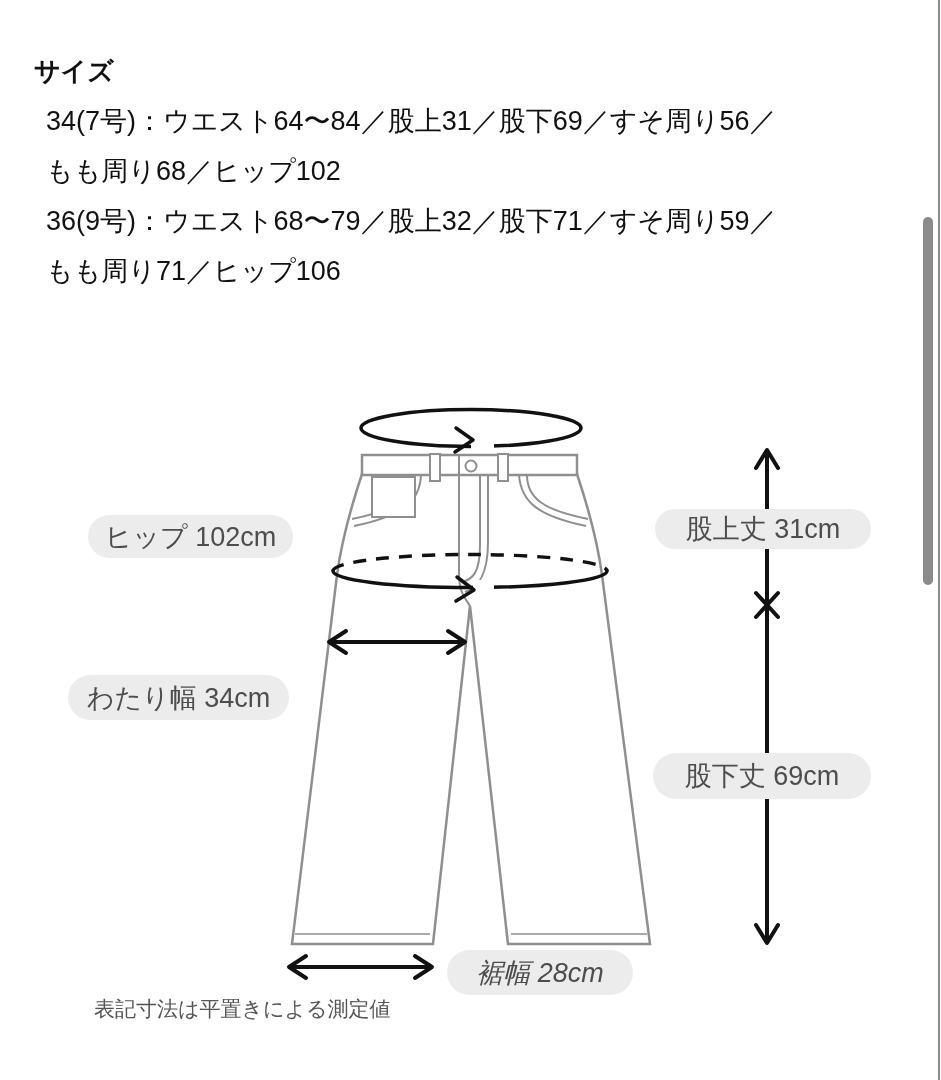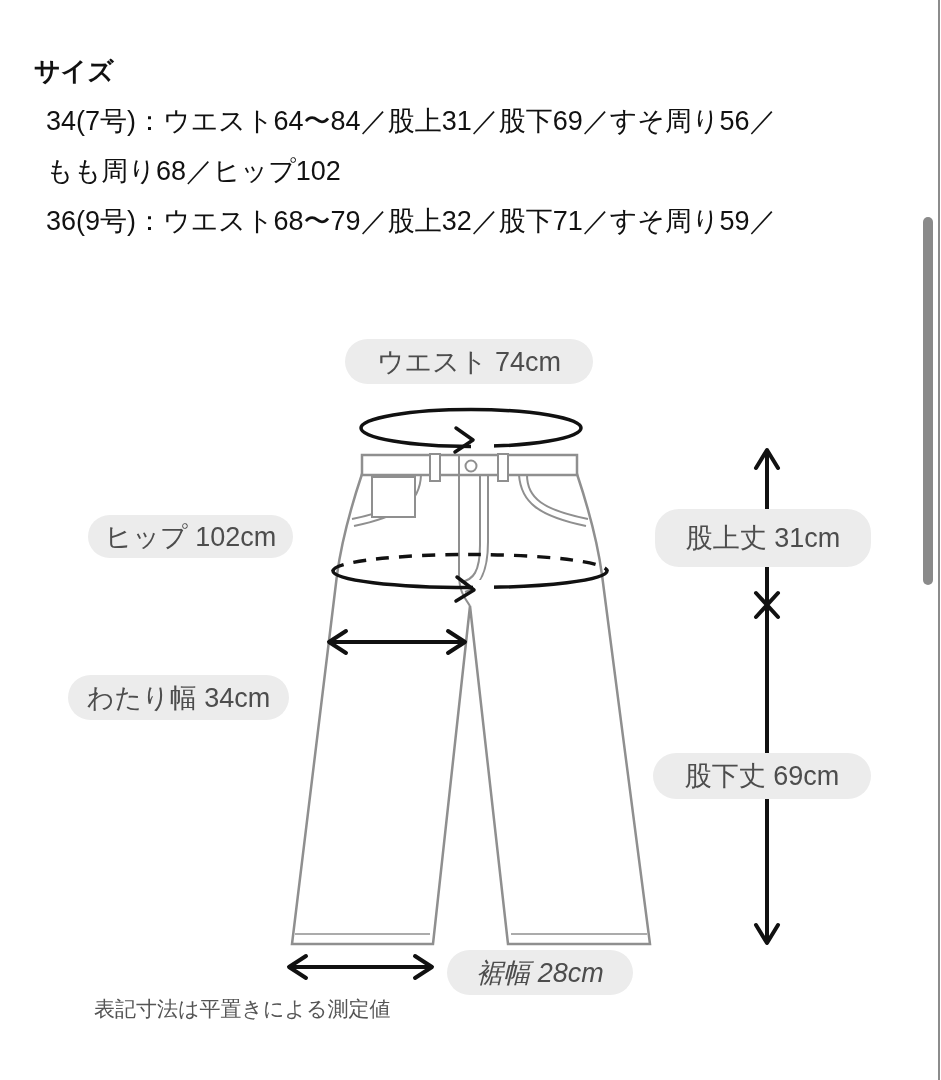--- a/index.html
+++ b/index.html
@@ -45,21 +45,21 @@
     color: #4d4d4d;
     font-size: 27px;
     display: flex;
     align-items: center;
     justify-content: center;
     white-space: nowrap;
   }
   .pill-waist   { left:345px; top:339px; width:248px; height:45px; }
   .pill-hip     { left:88px;  top:515px; width:205px; height:43px; }
   .pill-thigh   { left:68px;  top:675px; width:221px; height:45px; }
-  .pill-rise    { left:655px; top:509px; width:216px; height:58px; }
+  .pill-rise    { left:655px; top:509px; width:216px; height:40px; }
   .pill-inseam  { left:653px; top:753px; width:218px; height:46px; }
   .pill-hem     { left:447px; top:950px; width:186px; height:45px;font-style:italic; }
   .footnotes {
     position: absolute;
     left: 58px;
     top: 995px;
     font-size: 21px;
     line-height: 28px;
     color: #555;
     white-space: nowrap;
@@ -86,20 +86,21 @@
 </head>
 <body>
 
 <div id="screen">
 
   <div class="size-title">サイズ</div>
   <div class="size-lines">
     <div>34(7号)：ウエスト64〜84／股上31／股下69／すそ周り56／</div>
     <div>もも周り68／ヒップ102</div>
     <div>36(9号)：ウエスト68〜79／股上32／股下71／すそ周り59／</div>
+    <div>もも周り71／ヒップ106</div>
   </div>
 
   <svg class="diagram-svg" viewBox="0 0 941 1080">
 
     <g stroke="#8f8f8f" fill="none" stroke-width="2.5">
 
       <path d="M 362,474 C 350,510 341,545 337,575 L 292,944 L 433,944 L 470,606 L 508,944 L 650,944 L 602,575 C 598,545 589,510 577,474 Z" fill="#ffffff"></path>
 
       <path d="M 295,934 L 430,934" stroke-width="1.6"></path>
       <path d="M 511,934 L 647,934" stroke-width="1.6"></path>
@@ -149,21 +150,20 @@
     </g>
 
     <g stroke="#111111" fill="none" stroke-width="4" stroke-linecap="round" stroke-linejoin="round">
       <path d="M 767,452 L 767,941"></path>
       <path d="M 756,468 L 767,450 L 778,468"></path>
       <path d="M 756,593 L 778,617 M 778,593 L 756,617"></path>
       <path d="M 756,925 L 767,943 L 778,925"></path>
     </g>
   </svg>
 
-  <div class="pill pill-waist">ウエスト 74cm</div>
   <div class="pill pill-hip">ヒップ 102cm</div>
   <div class="pill pill-thigh">わたり幅 34cm</div>
   <div class="pill pill-rise">股上丈 31cm</div>
   <div class="pill pill-inseam">股下丈 69cm</div>
   <div class="pill pill-hem">裾幅 28cm</div>
 
   <div class="footnotes">
     <div>表記寸法は平置きによる測定値</div>
   </div>
 

